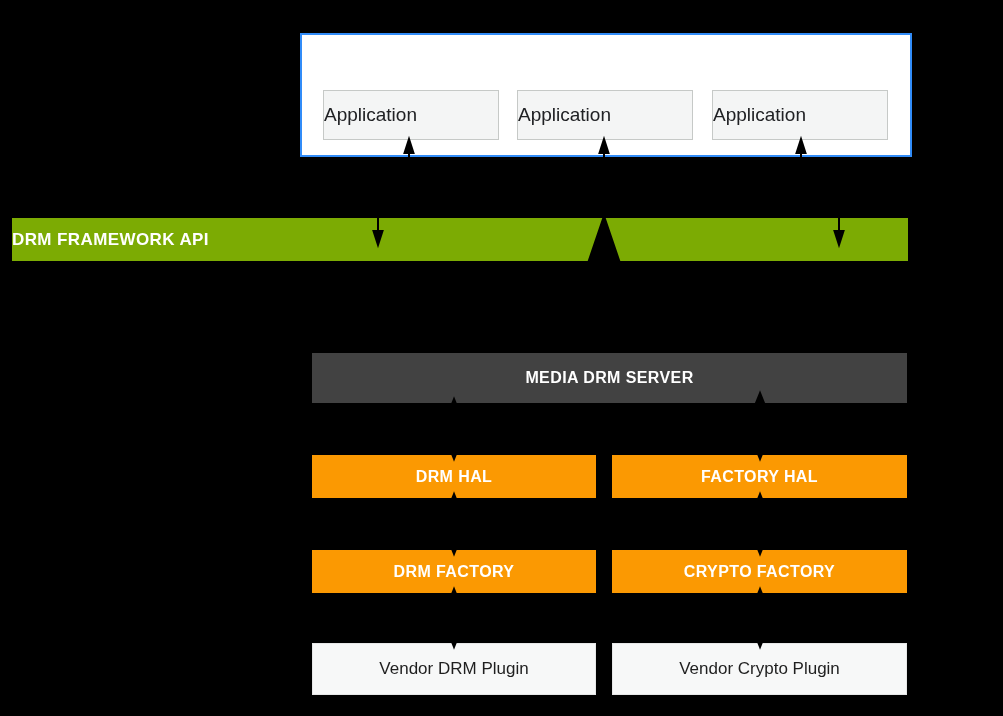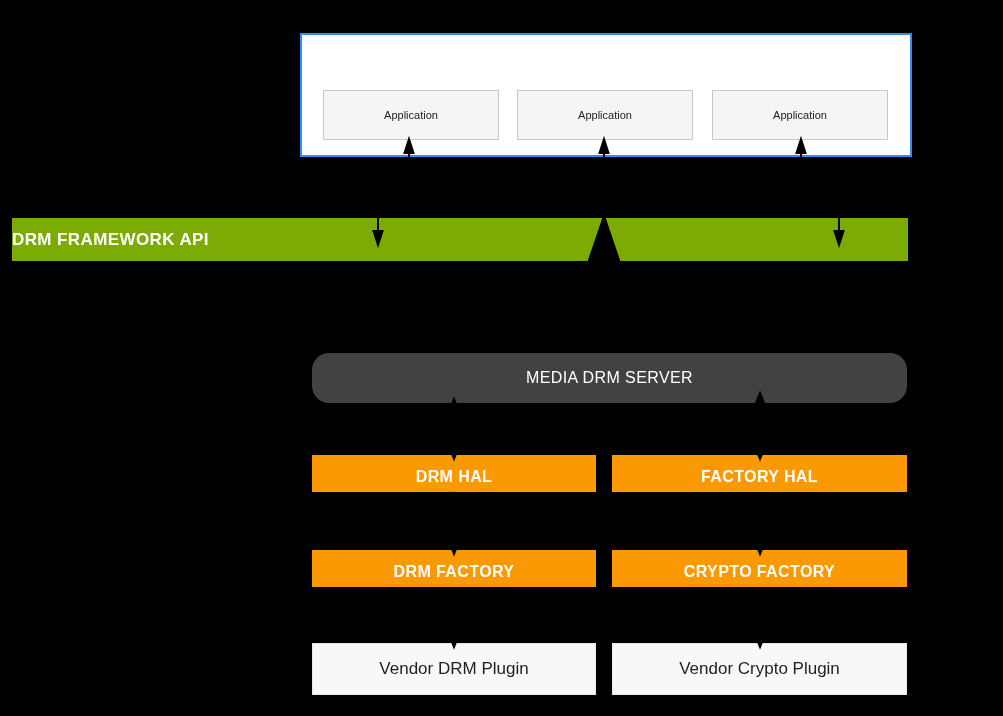--- a/index.html
+++ b/index.html
@@ -8,32 +8,32 @@
     background:var(--bg,#000);
     font-family:"Liberation Sans","DejaVu Sans",sans-serif;
   }
   .abs{position:absolute;box-sizing:border-box;}
 
   
   .app-panel{left:300px;top:33px;width:612px;height:124px;background:#fff;border:2px solid var(--blue,#318CF8);}
   .app-header{left:300px;top:33px;width:612px;height:42px;background:var(--blue,#318CF8);
     color:#fff;font-size:21px;font-weight:700;letter-spacing:.5px;text-align:center;line-height:42px;}
   .app-box{top:90px;width:176px;height:50px;background:var(--boxfill,#F4F5F5);border:1px solid var(--boxborder,#C6C9C7);
-    color:#202124;font-size:11px;text-align:center;line-height:48px;}
+    color:#202124;font-size:19px;text-align:left;line-height:48px;}
   .app-box.b1{left:323px}.app-box.b2{left:517px}.app-box.b3{left:712px}
 
   
   .fw-bar{left:12px;top:218px;width:896px;height:43px;background:var(--green,#7CAB03);
     color:#fff;font-size:17px;font-weight:700;letter-spacing:.4px;line-height:43px;}
 
   
   .server-bar{left:312px;top:353px;width:595px;height:50px;background:var(--gray,#424242);
-    color:#fff;font-size:16px;font-weight:400;letter-spacing:.4px;text-align:center;line-height:50px;border-radius:17px;}
+    color:#fff;font-size:16px;font-weight:700;letter-spacing:.4px;text-align:center;line-height:50px;}
 
-  .orange-box{height:37px;background:var(--orange,#FB9902);
+  .orange-box{height:43px;background:var(--orange,#FB9902);
     color:#fff;font-size:16px;font-weight:700;letter-spacing:.4px;text-align:center;line-height:43px;}
   .col-l{left:312px;width:284px;} .col-r{left:612px;width:295px;}
   .row-hal{top:455px;} .row-factory{top:550px;}
 
   .vendor-box{top:643px;height:52px;background:var(--vendorfill,#F7F8F8);border:1px solid #E6E7E7;
     color:#1f1f1f;font-size:17px;text-align:center;line-height:50px;}
 
   .arrows{left:0;top:0;width:1003px;height:716px;pointer-events:none;}
 </style>
 </head>

